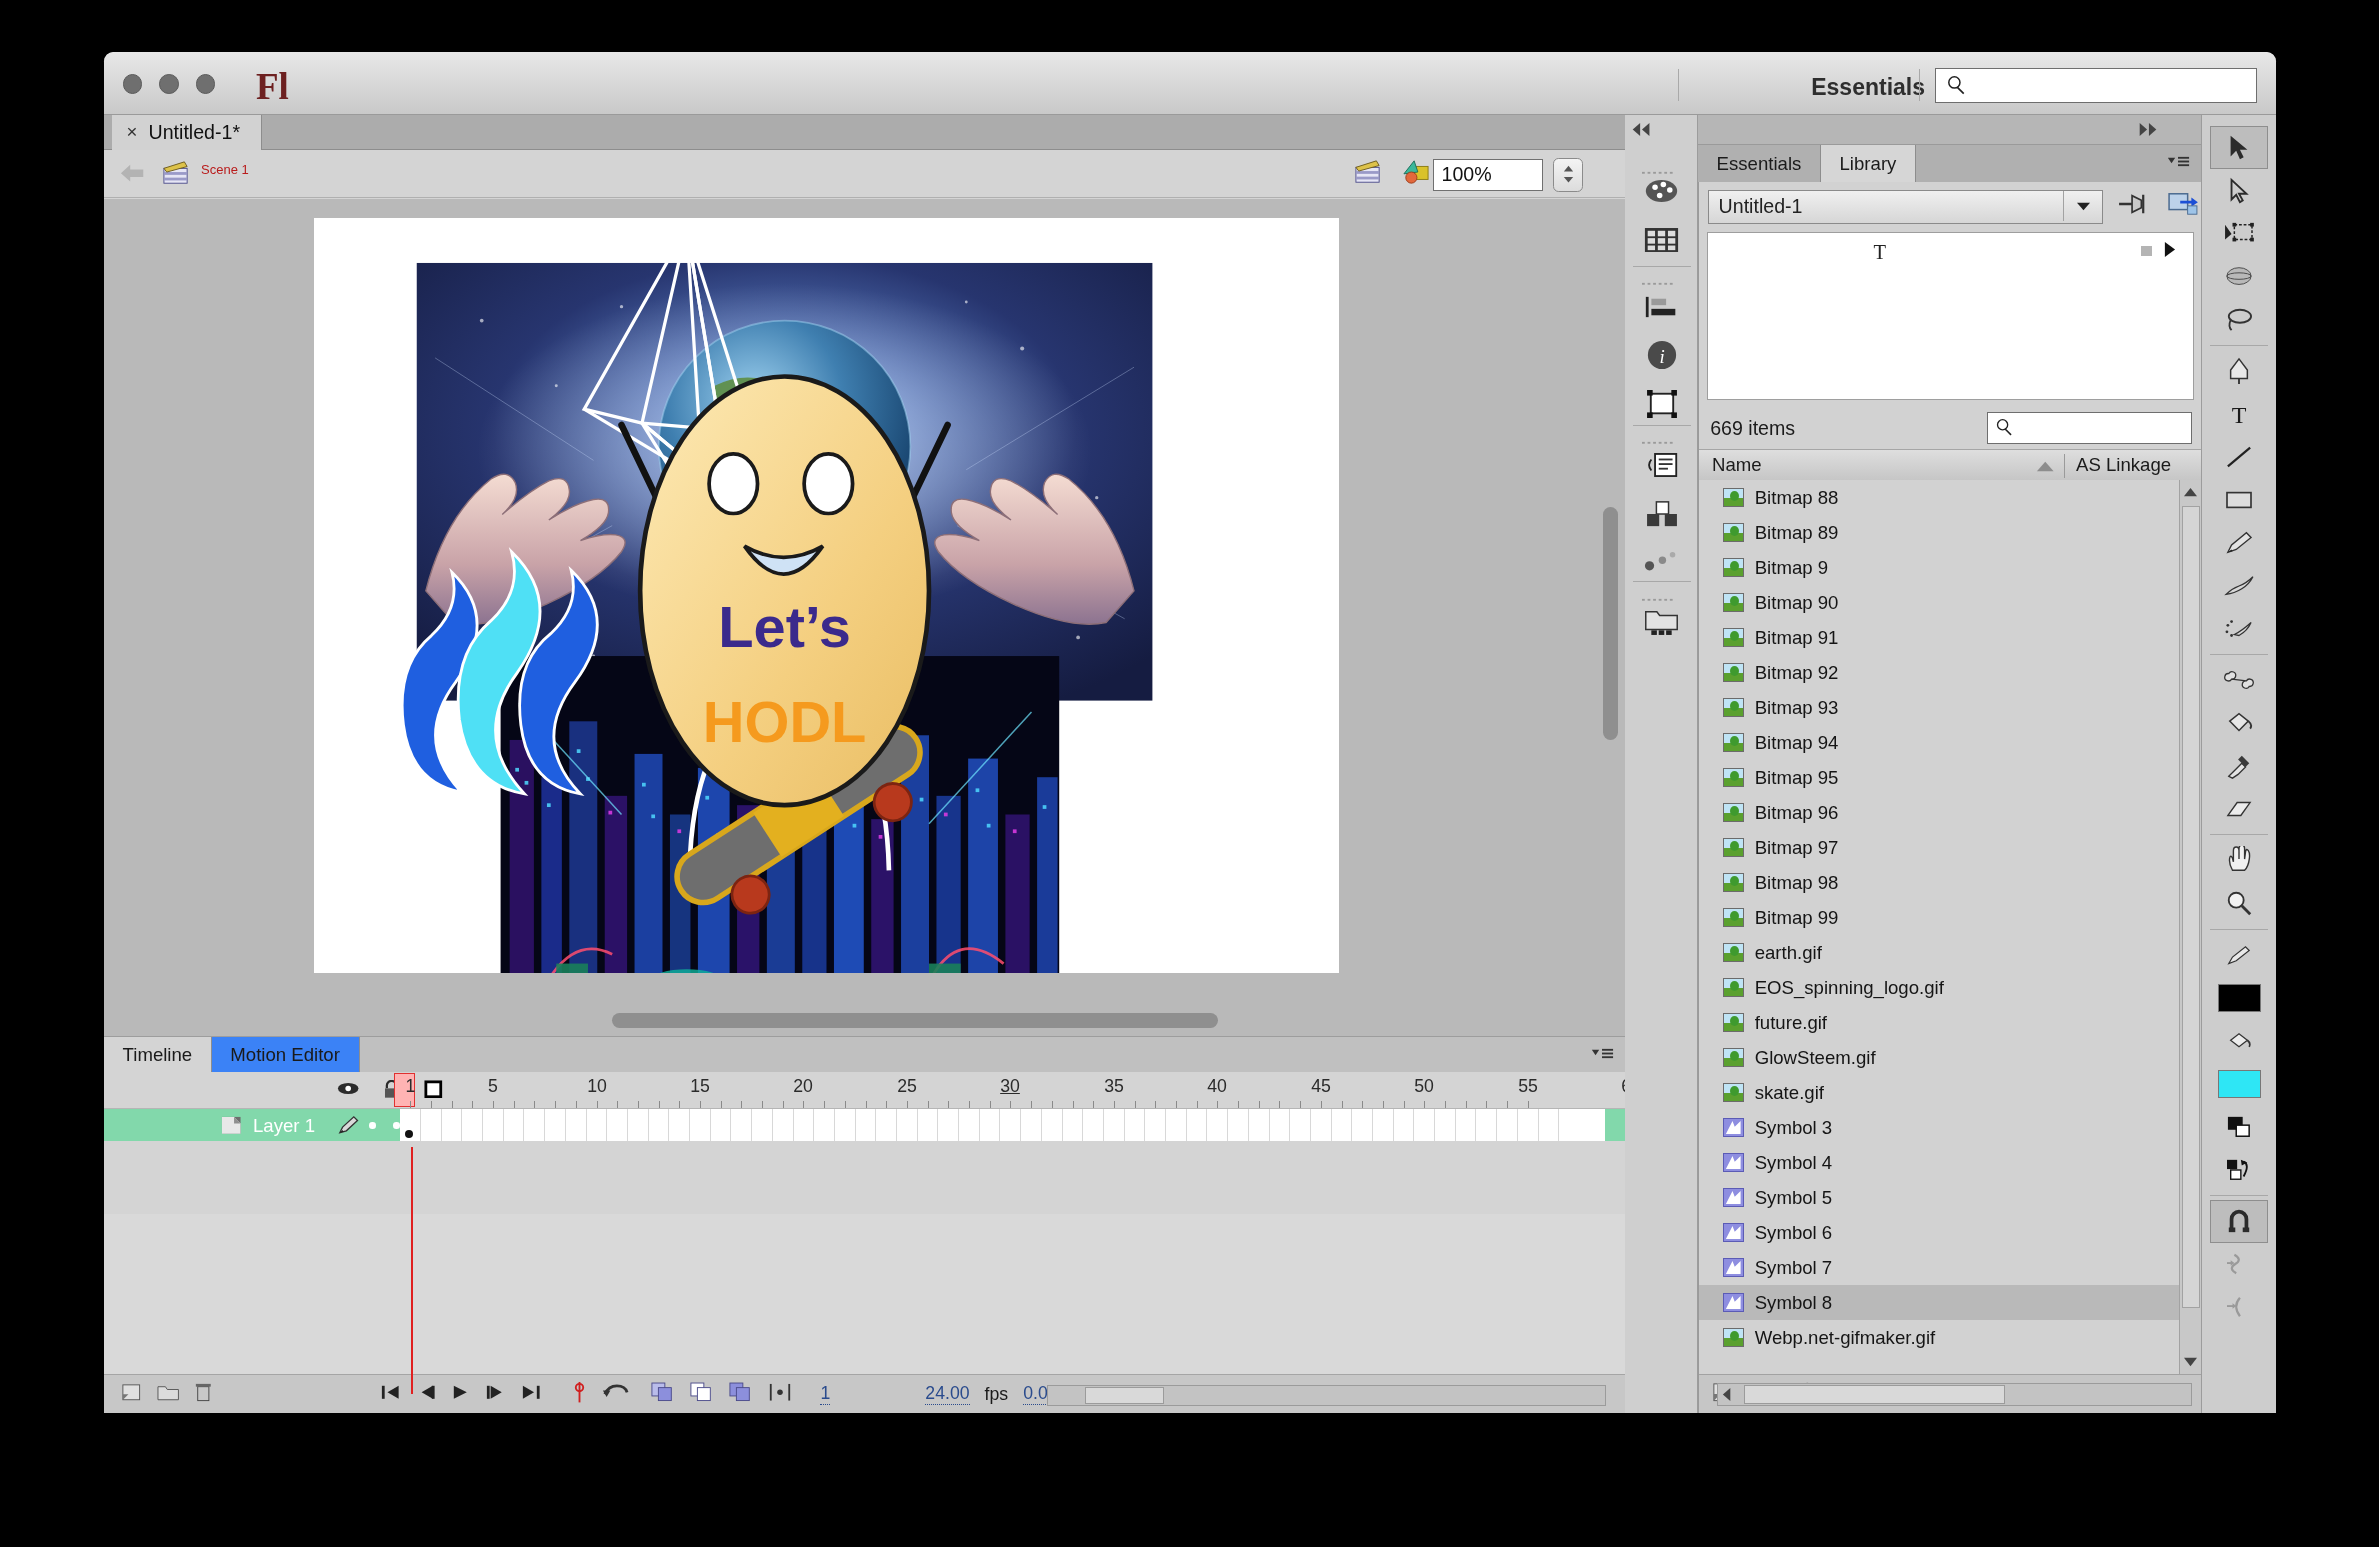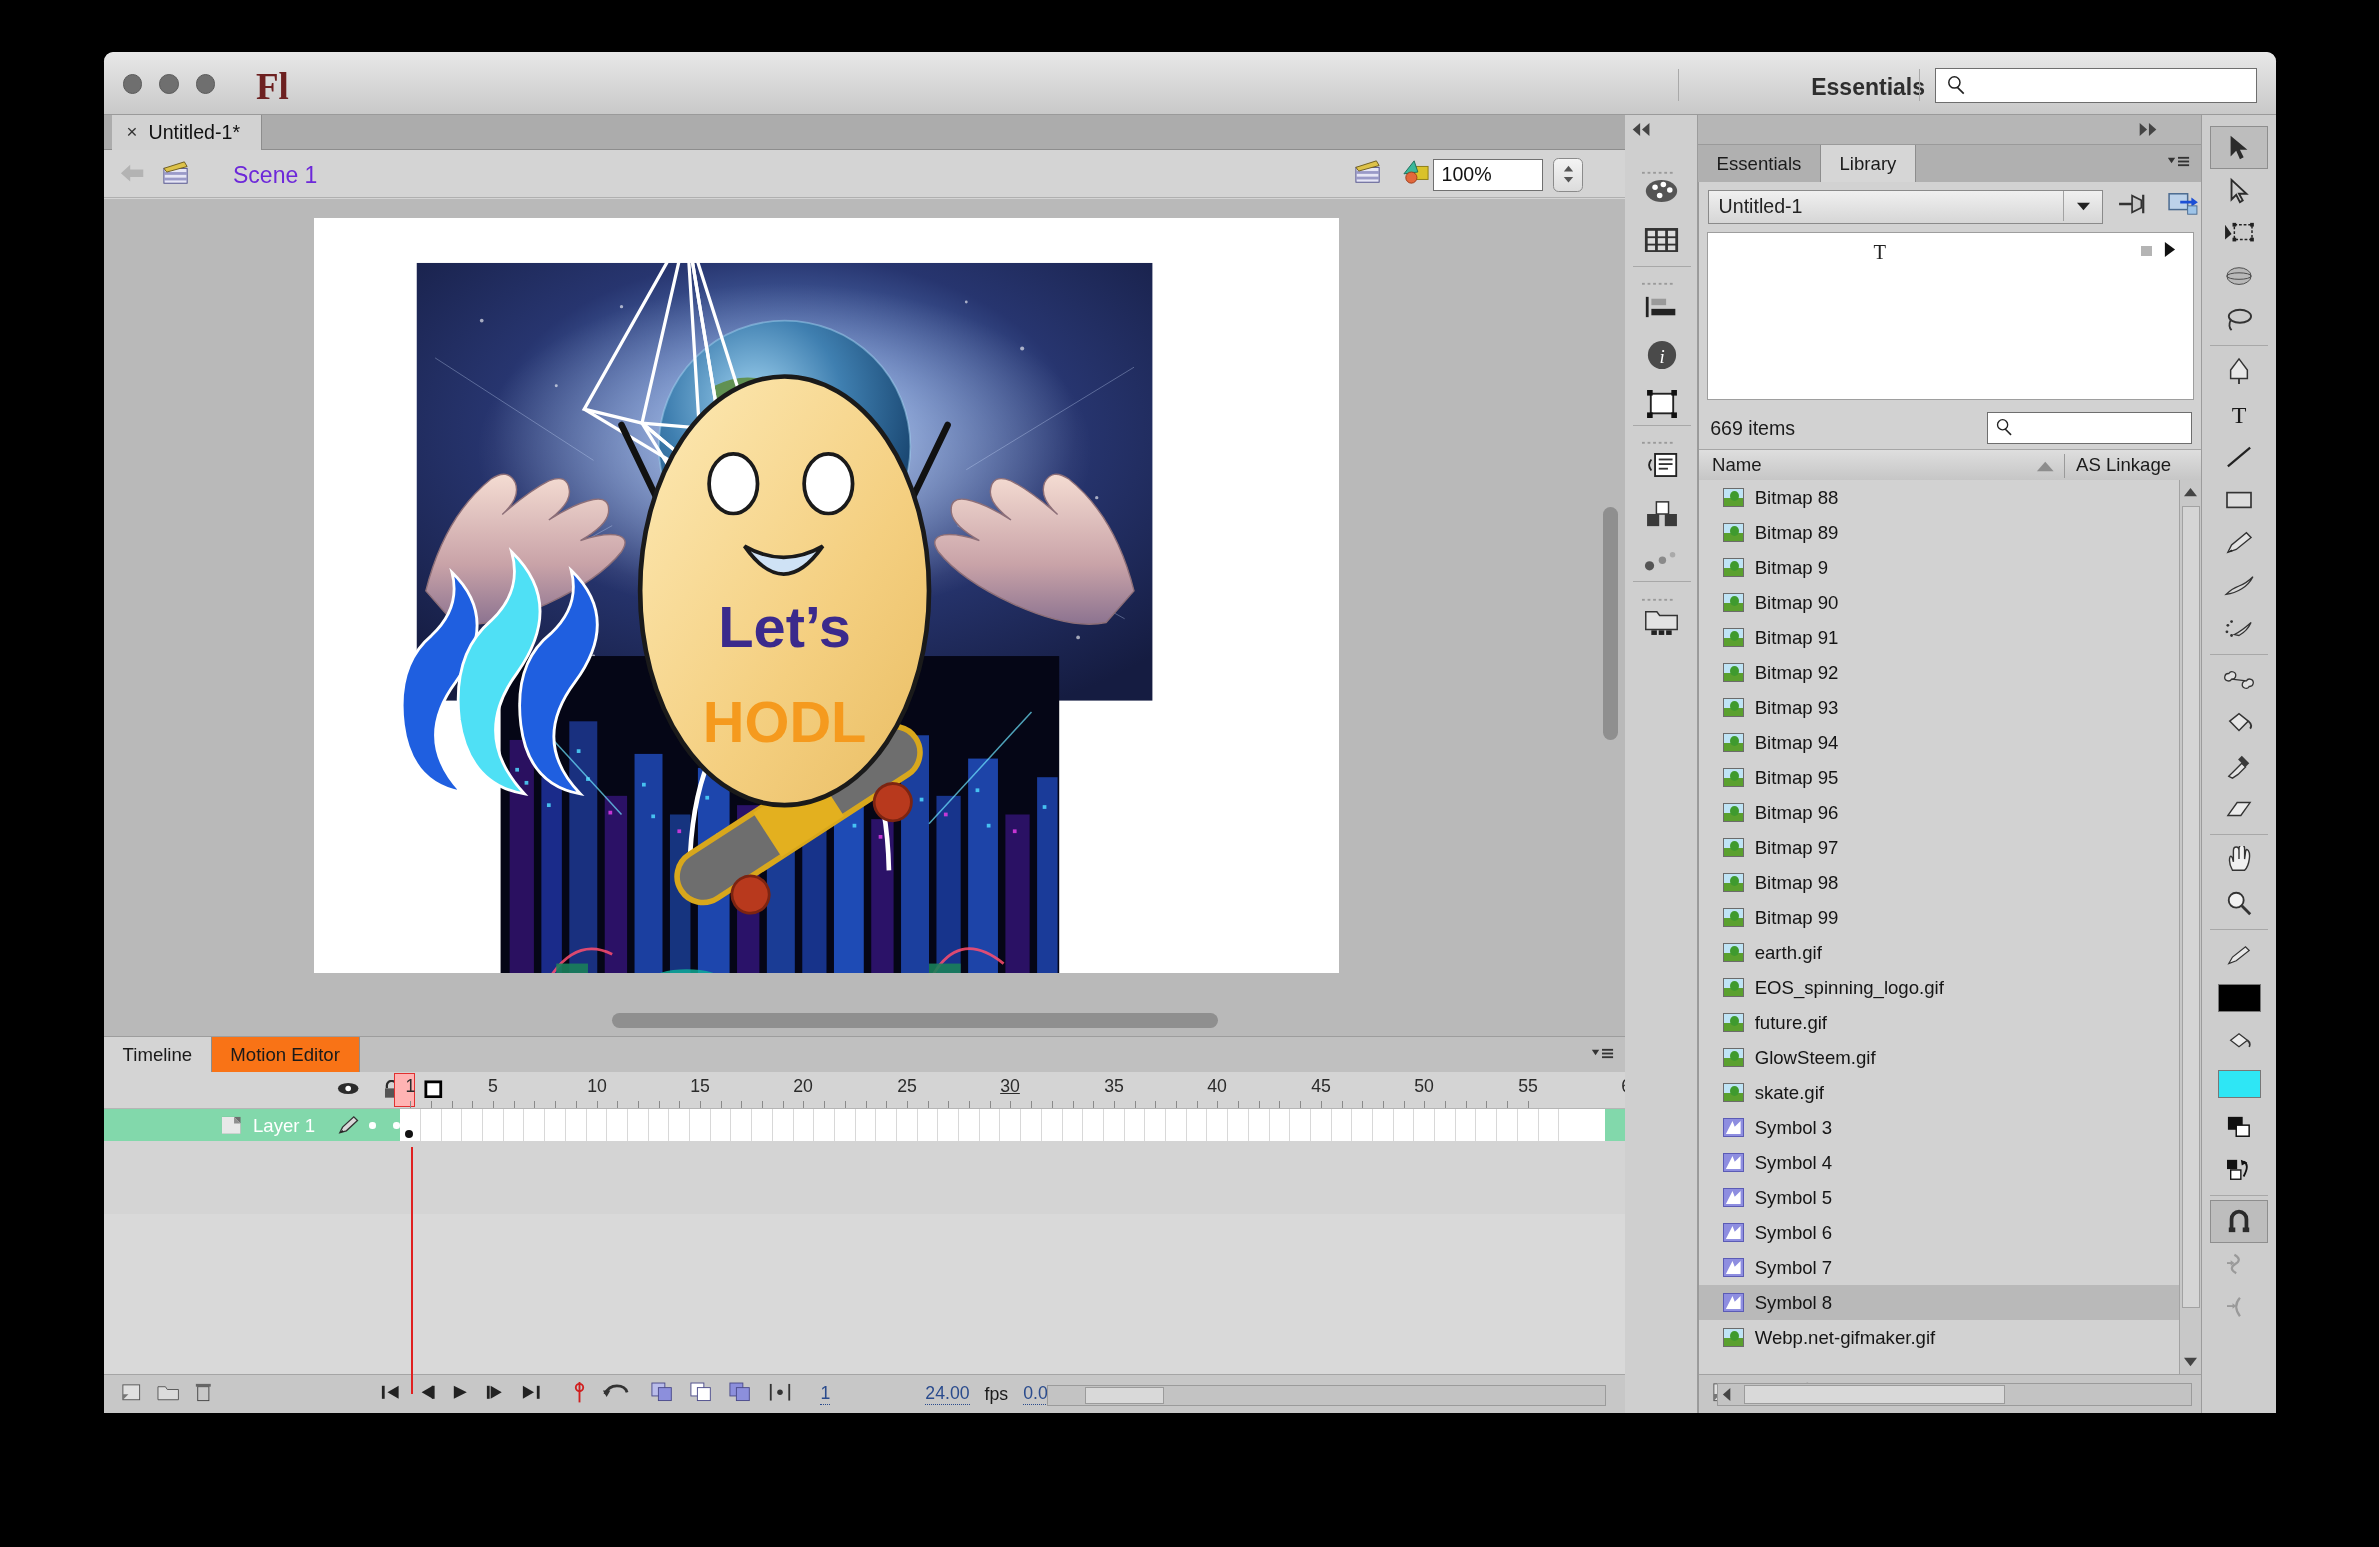--- a/index.html
+++ b/index.html
@@ -56,21 +56,21 @@
   .doctab .x{ font-size:18.6px; color:#333; line-height:1;}
   .doctab .nm{ font-size:19.6px; color:#111;}
 
   
   .stagecol{ position:absolute; left:0; top:99px; width:1521px; bottom:0;
              background:#d4d4d4; }
   .scenebar{ position:relative; height:47px; background:#d4d4d4;
              border-bottom:0.9px solid #b0b0b0;}
   .backarrow{ position:absolute; left:15px; top:11.2px; }
   .scene-ic{ position:absolute; left:58px; top:9.3px;}
-  .scene-lbl{ position:absolute; left:97px; top:11.2px; font-size:23px; color:#6d28d9;margin-left:32px;}
+  .scene-lbl{ position:absolute; left:97px; top:11.2px; font-size:13px; color:#b91c1c;}
   .editicons{ position:absolute; right:194px; top:8.4px; display:flex; gap:18.6px;}
   .zoomfield{ position:absolute; right:82px; top:7.5px; width:110px; height:32px;
               background:#fff; border:1.9px solid #707070; font-size:19.6px;
               color:#111; display:flex; align-items:center; padding-left:7.5px;}
   .stepper{ position:absolute; right:42px; top:6.5px; width:30px; height:34px;
             background:linear-gradient(#f4f4f4,#dcdcdc); border:0.9px solid #8b8b8b;
             border-radius:5.6px; display:flex; align-items:center; justify-content:center;}
 
   .stagewrap{ position:absolute; left:0; top:48px; right:0; bottom:377px;
               background:#b9b9b9; overflow:hidden;}
@@ -85,21 +85,21 @@
   .vthumb{ position:absolute; right:0; top:308px; width:15px; height:233px;
            background:#8f8f8f; border-radius:7.5px;}
 
   
   .timeline{ position:absolute; left:0; bottom:0; width:1521px; height:377px;
              background:#d4d4d4; border-top:0.9px solid #9d9d9d;}
   .tl-tabs{ height:35px; background:#c0c0c0; display:flex; position:relative;}
   .tl-tab{ padding:0 18.6px; display:flex; align-items:center; font-size:18.6px;
            color:#1a1a1a; border-right:0.9px solid #8d8d8d; cursor:default;}
   .tl-tab.active{ background:#d4d4d4;}
-  .tl-tab.inactive{ background:#f97316;}
+  .tl-tab.inactive{ background:#3b82f6;}
   .tl-menu{ position:absolute; right:11.2px; top:7.5px;}
 
   .tl-head{ position:relative; height:37px; background:#d4d4d4;
             border-bottom:0.9px solid #b5b5b5;}
   .tl-colicons{ position:absolute; left:233px; top:7.5px; display:flex; gap:24px; align-items:center;}
   .ruler{ position:absolute; left:296px; top:0; right:20.5px; height:37px;}
   .tick{ position:absolute; top:3.7px; font-size:17.7px; color:#2b2b2b;
          transform:translateX(-50%); }
   .ticks-row{ position:absolute; left:0; bottom:0.9px; width:100%; height:8.4px;}
   .tmark{ position:absolute; bottom:0; width:0.9px; height:7.5px; background:#8a8a8a;}

